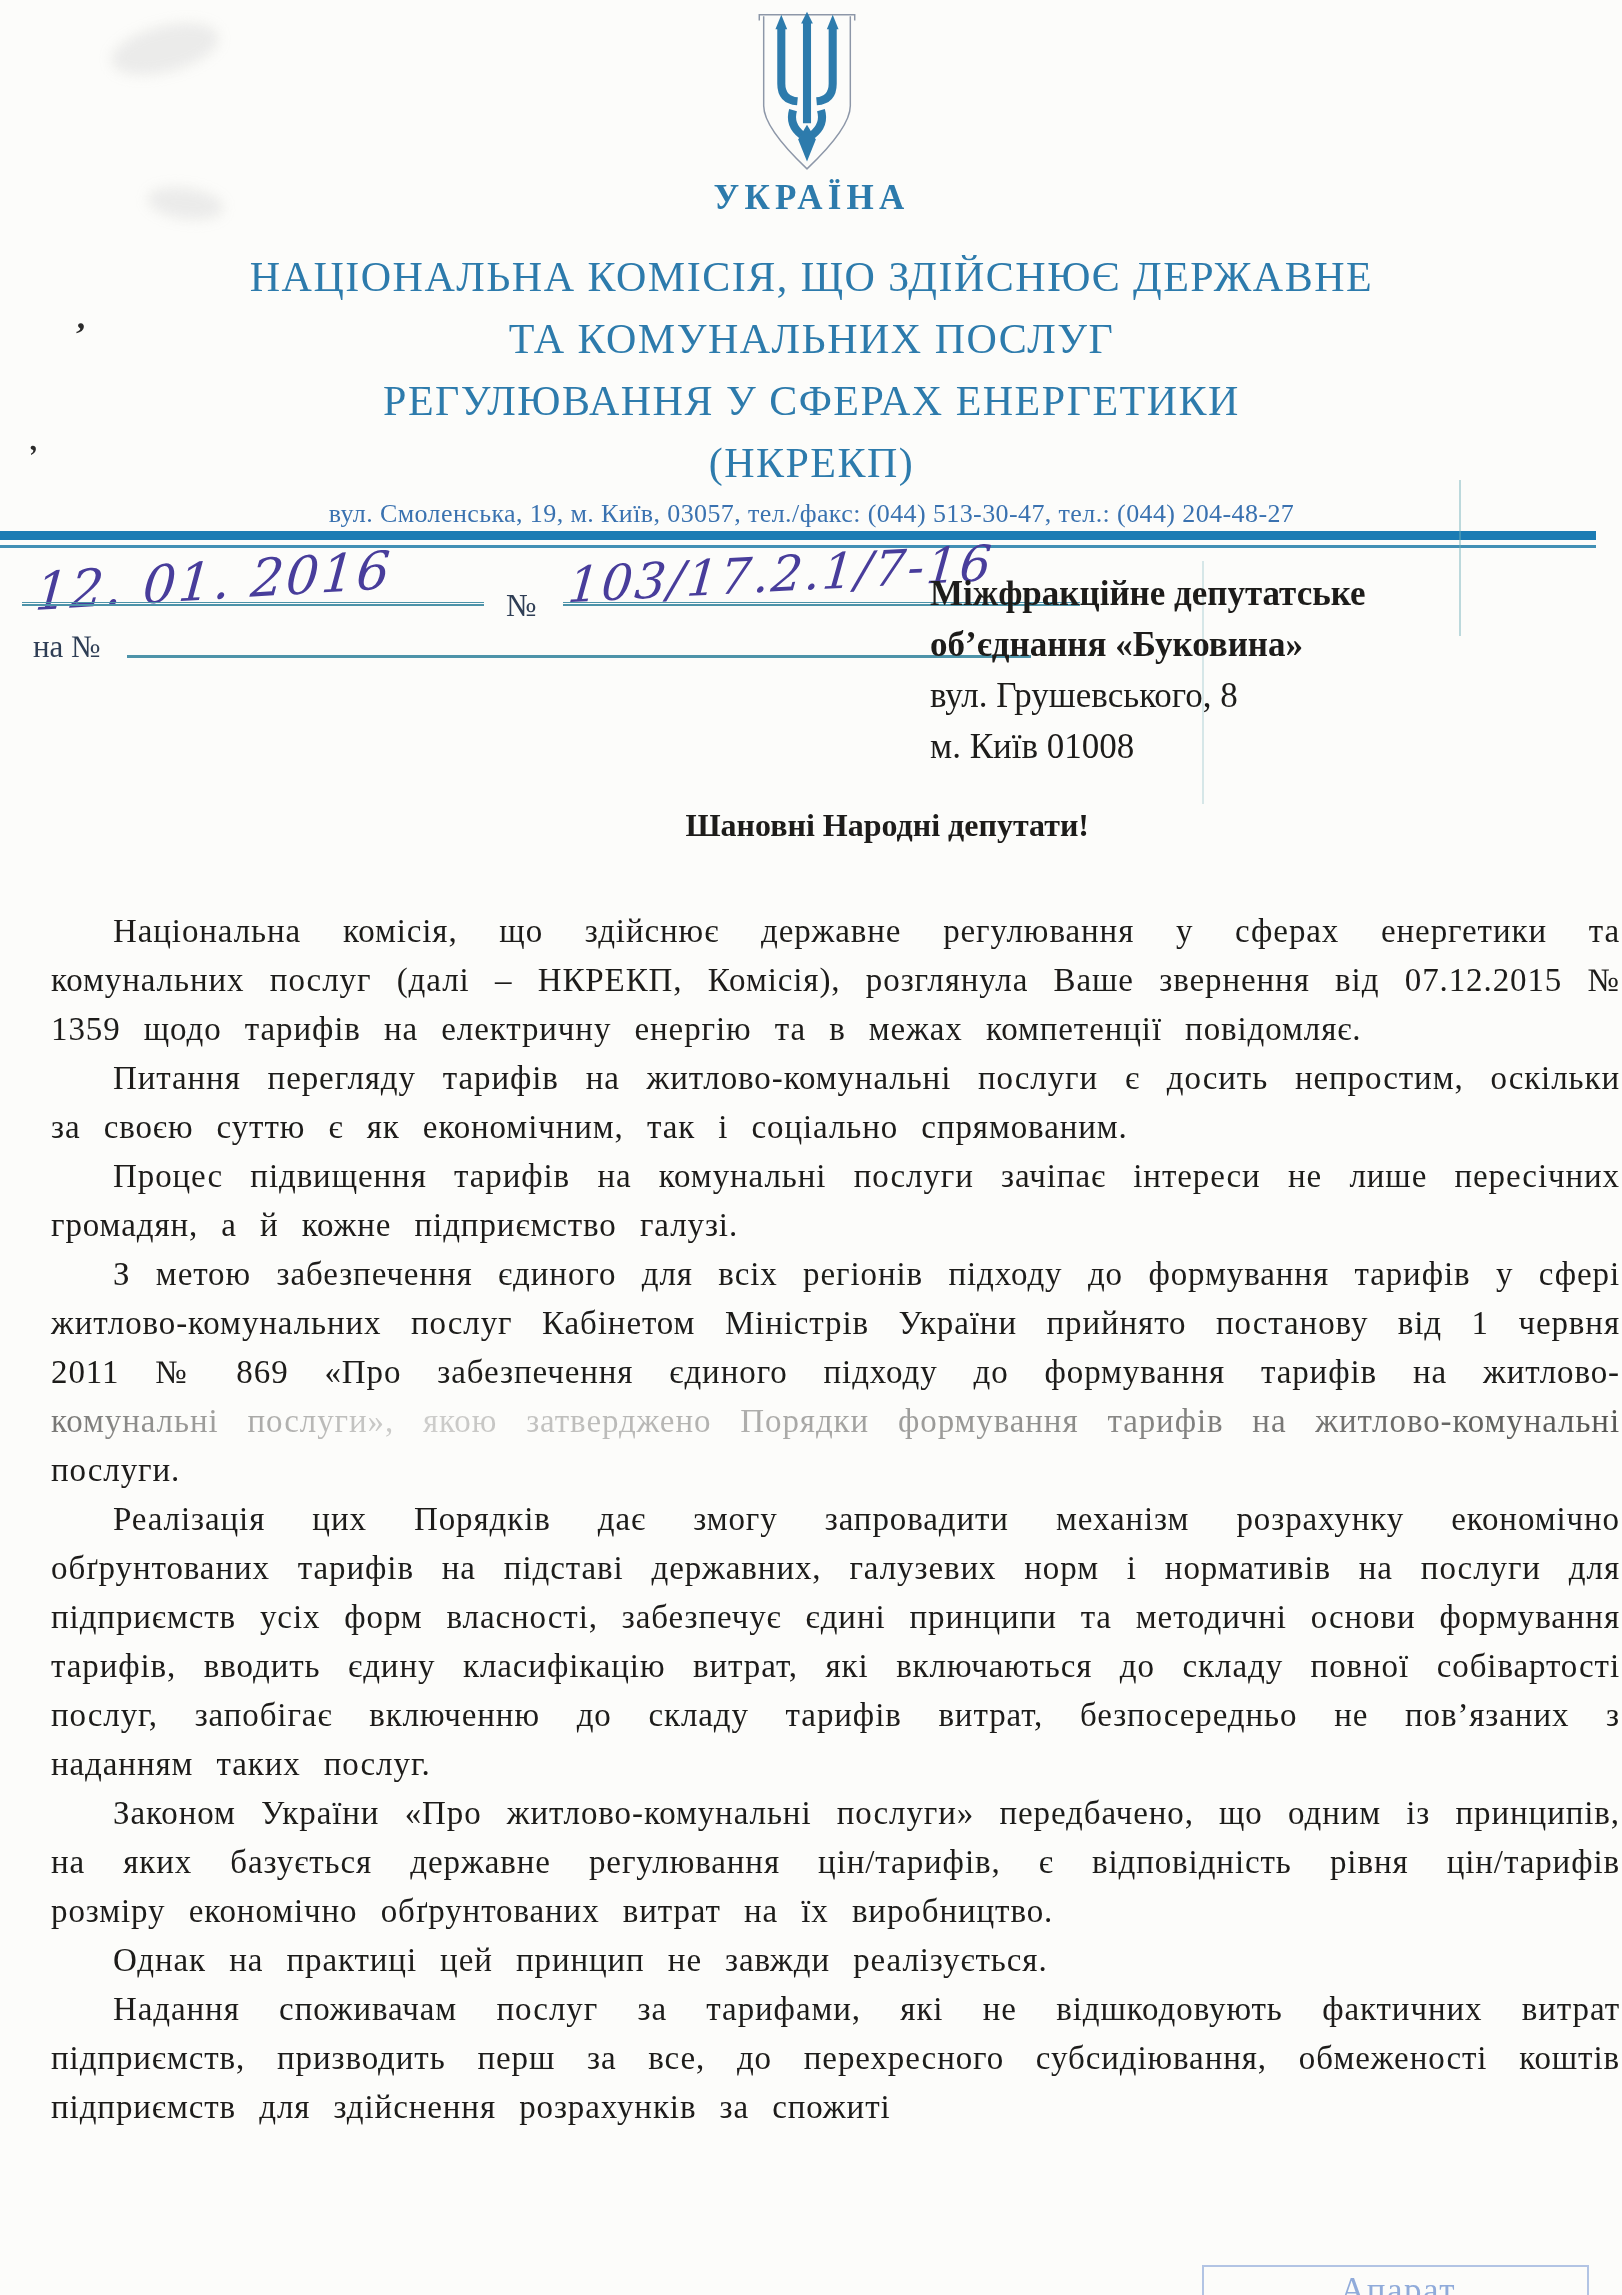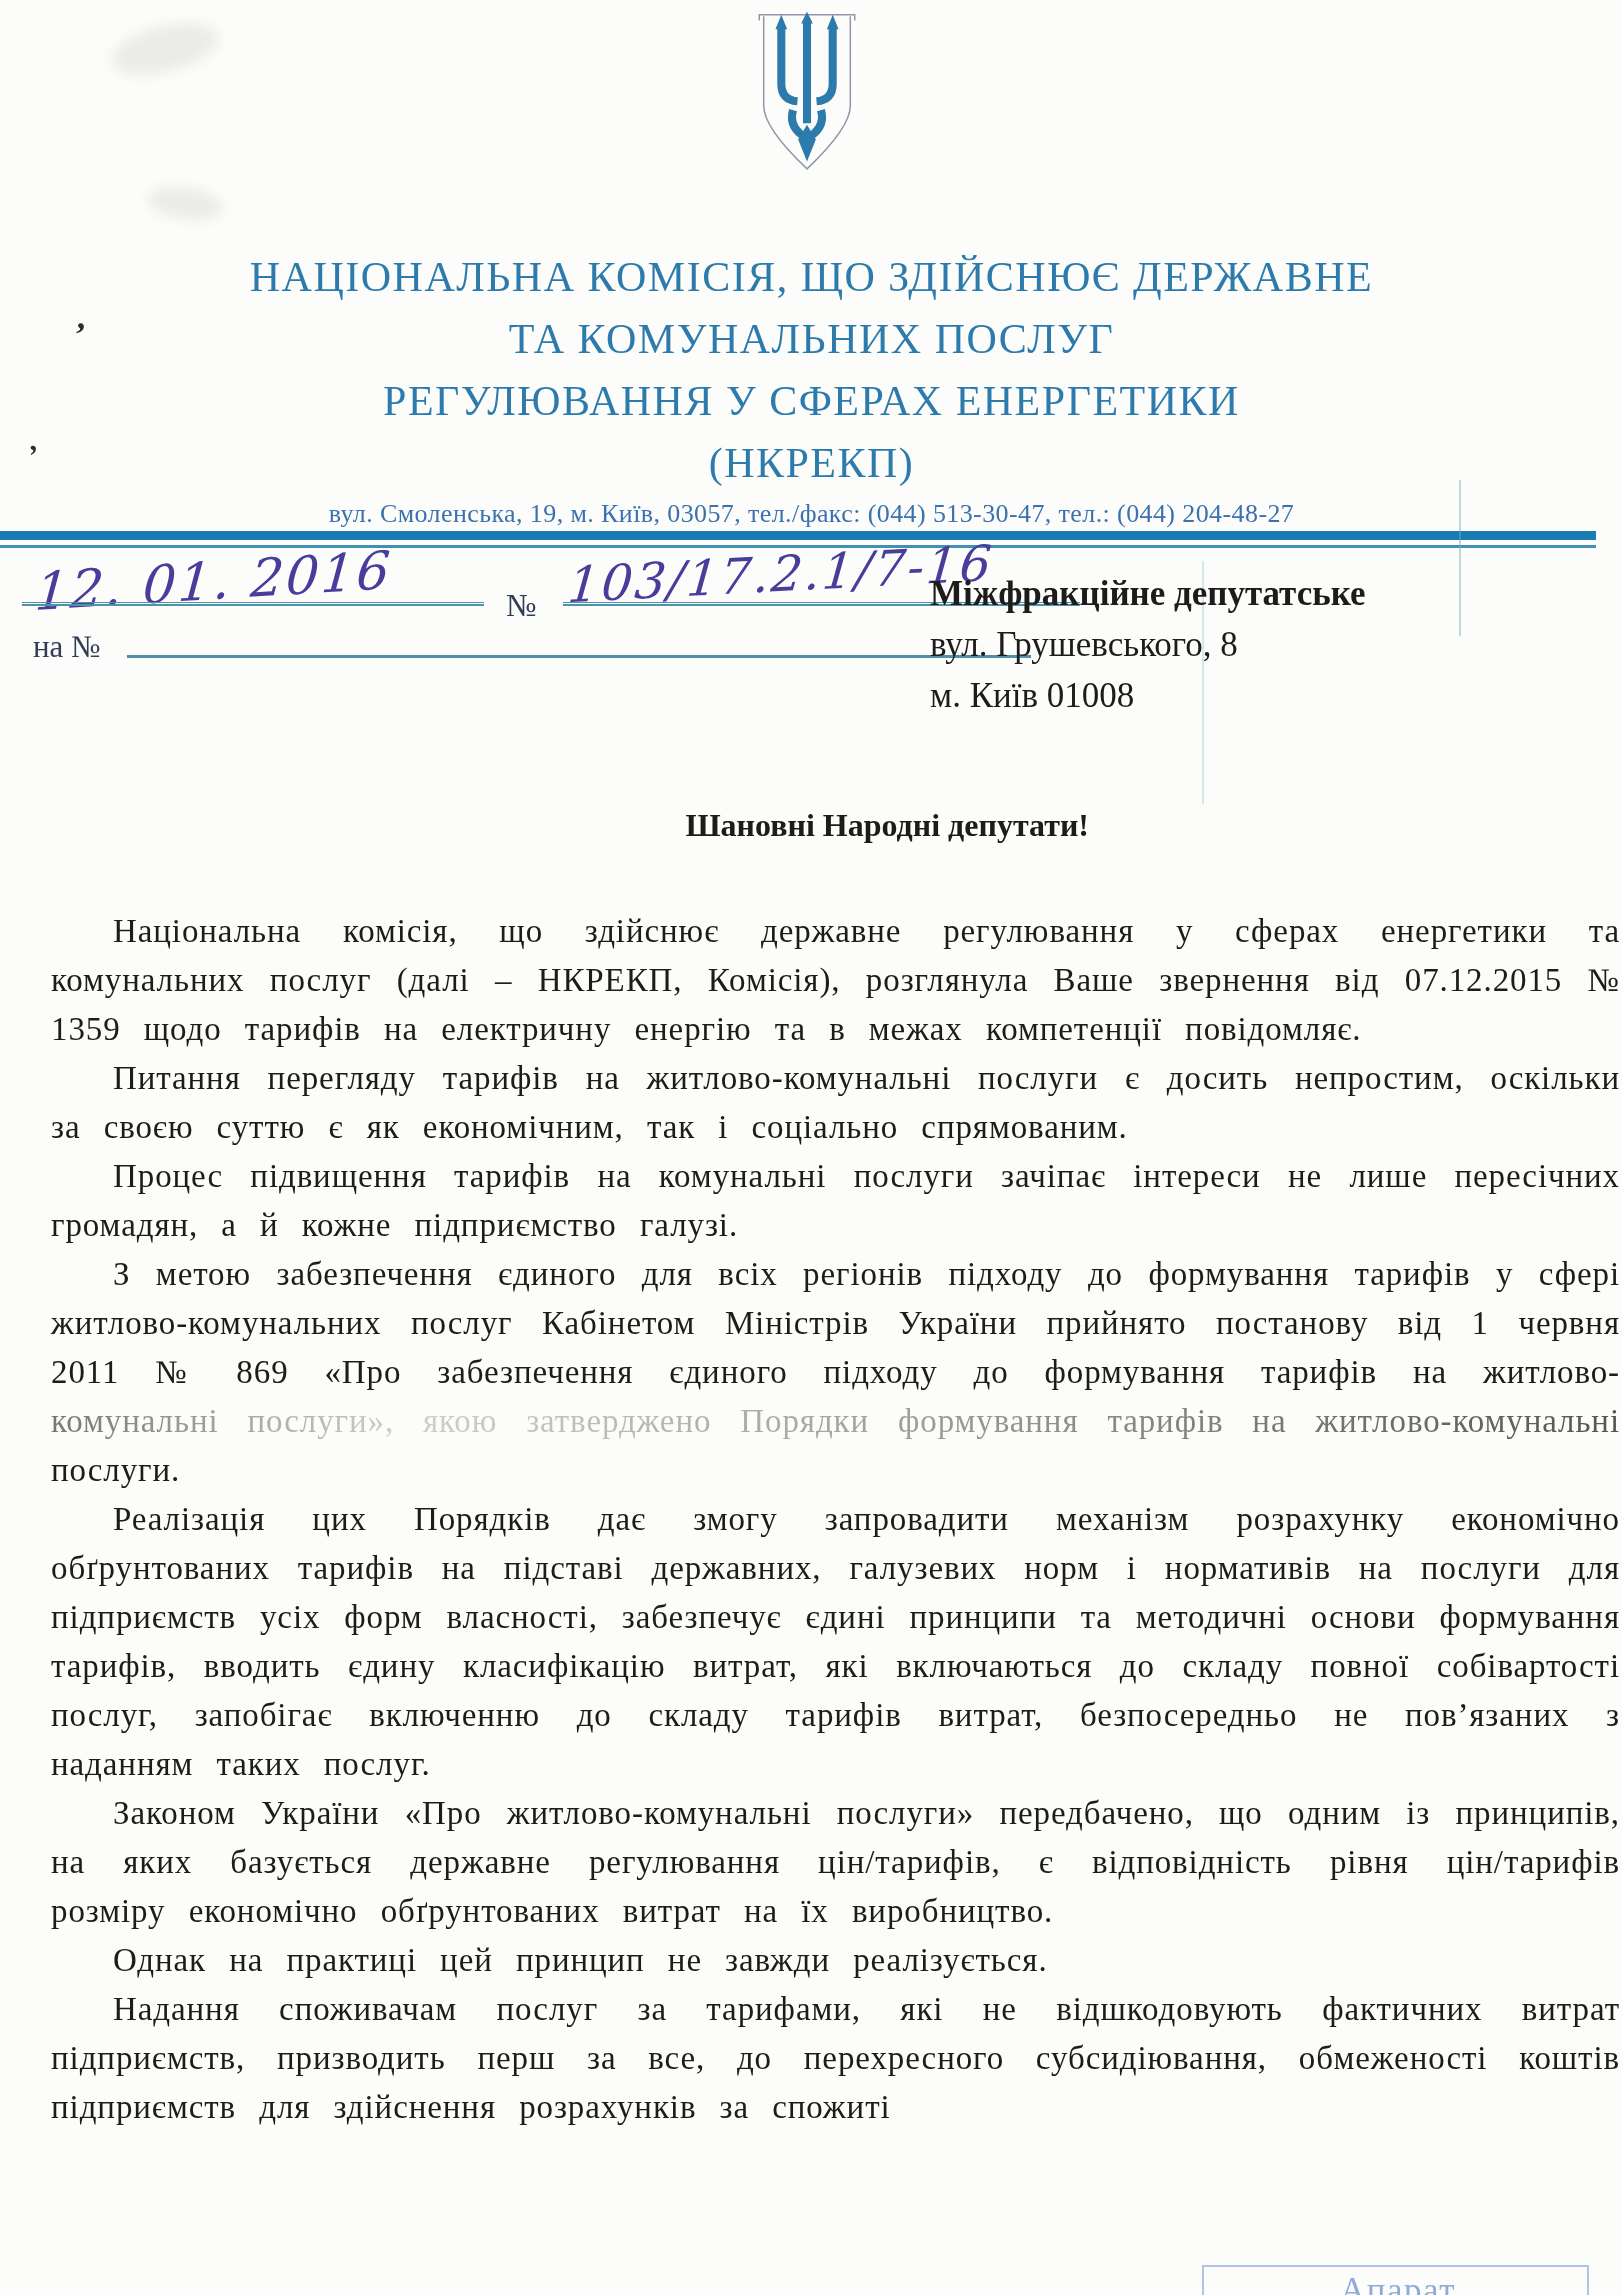--- a/index.html
+++ b/index.html
@@ -118,20 +118,21 @@
       <path d="M98 136 Q104 156 86 170"></path>
     </g>
     <g fill="#2d7bac">
       <path d="M36 26 L44 6 L52 26 Z"></path>
       <path d="M71 18 L79 2 L87 18 Z"></path>
       <path d="M106 26 L114 6 L122 26 Z"></path>
       <path d="M79 156 L67 176 L79 206 L91 176 Z"></path>
     </g>
   </svg>
 
+  <div class="country">УКРАЇНА</div>
 
   <div class="org-name">
     <div>НАЦІОНАЛЬНА КОМІСІЯ, ЩО ЗДІЙСНЮЄ ДЕРЖАВНЕ</div>
     <div>ТА КОМУНАЛЬНИХ ПОСЛУГ</div>
     <div>РЕГУЛЮВАННЯ У СФЕРАХ ЕНЕРГЕТИКИ</div>
     <div>(НКРЕКП)</div>
   </div>
 
   <div class="address">вул. Смоленська, 19,  м. Київ, 03057,  тел./факс: (044) 513-30-47, тел.: (044) 204-48-27</div>
 
@@ -147,20 +148,21 @@
   <div class="field-line line-number"></div>
 
   <div class="form-label label-reply">на №</div>
   <div class="line-reply field-line" style="background:#4d93a9;"></div>
 
   <div class="v-streak streak-1"></div>
   <div class="v-streak streak-2"></div>
 
   <div class="recipient">
     <div class="b">Міжфракційне депутатське</div>
+    <div class="b">об’єднання «Буковина»</div>
     <div>вул. Грушевського, 8</div>
     <div>м. Київ 01008</div>
   </div>
 
   <div class="salutation">Шановні Народні депутати!</div>
 
   <div class="letter-body">
     <p>Національна комісія, що здійснює державне регулювання у сферах енергетики та комунальних послуг (далі – НКРЕКП, Комісія), розглянула Ваше звернення від 07.12.2015 № 1359 щодо тарифів на електричну енергію та в межах компетенції повідомляє.</p>
     <p>Питання перегляду тарифів на житлово-комунальні послуги є досить непростим, оскільки за своєю суттю є як економічним, так і соціально спрямованим.</p>
     <p>Процес підвищення тарифів на комунальні послуги зачіпає інтереси не лише пересічних громадян, а й кожне підприємство галузі.</p>

